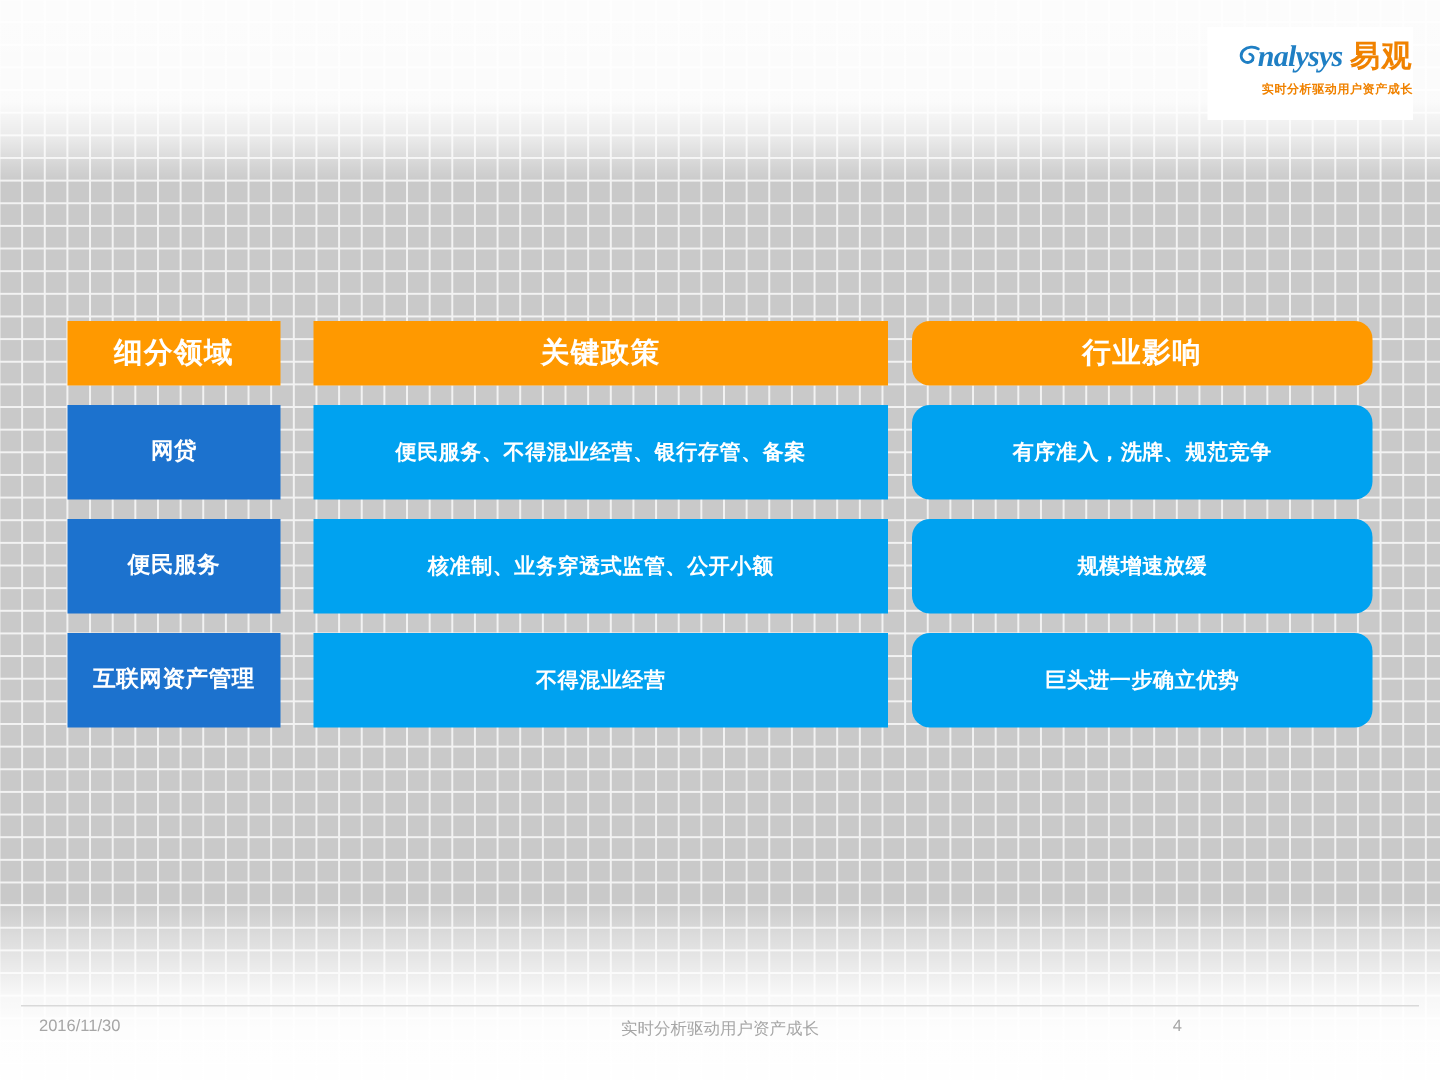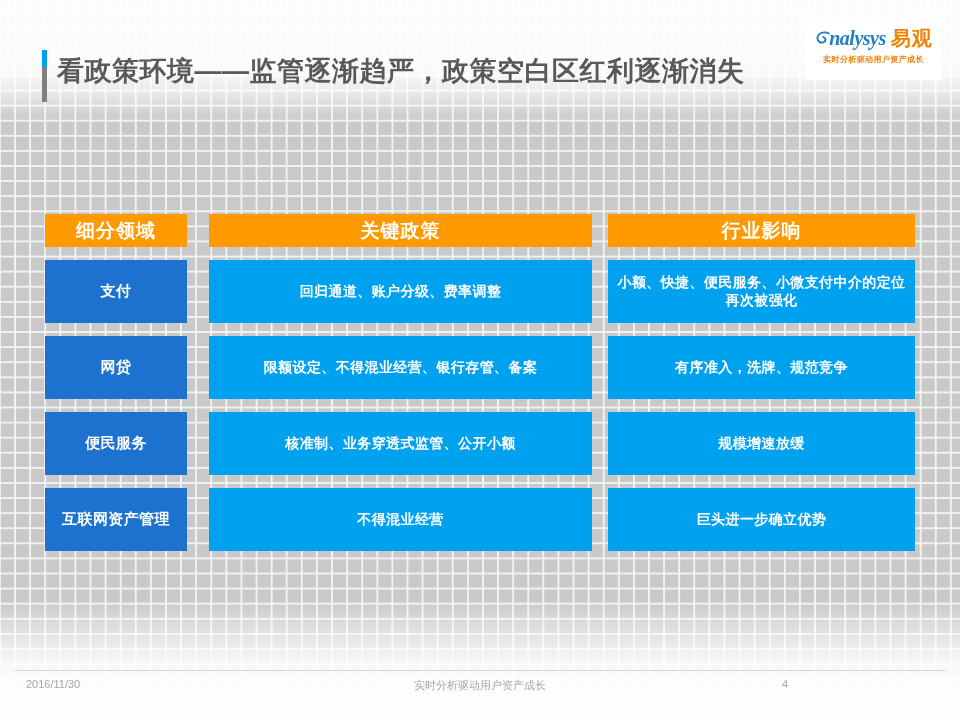--- a/index.html
+++ b/index.html
@@ -96,21 +96,21 @@
   }
 
   
   .logo-box {
     position: absolute;
     left: 805px;
     top: 18px;
     width: 137px;
     height: 62px;
     background: #ffffff;
-    text-align: center;
+    text-align: right;
   }
   .logo-main {
     margin-top: 9px;
     font-size: 20px;
     font-weight: bold;
     line-height: 23px;
     white-space: nowrap;
   }
   .logo-en {
     color: #1f7fc4;
@@ -158,24 +158,24 @@
     justify-content: center;
     text-align: center;
     color: #ffffff;
     font-weight: bold;
     box-sizing: border-box;
     padding: 4px 8px;
     line-height: 1.25;
   }
   .col-1 { width: 142px; flex: 0 0 142px; }
   .col-2 { width: 383px; flex: 0 0 383px; margin-left: 22px; }
-  .col-3 { width: 307px; flex: 0 0 307px; margin-left: 16px; }
+  .col-3 { width: 307px; flex: 0 0 307px; margin-left: 16px; border-radius: 12px; }
 
   .head-row .cell {
-    height: 33px;
+    height: 43px;
     background: #FF9900;
     font-size: 19px;
     letter-spacing: 1px;
   }
   .body-row .cell {
     height: 63px;
     font-size: 14px;
     letter-spacing: 0.4px;
   }
   .body-row .col-1 { background: #1C72CE; font-size: 15px; }
@@ -222,27 +222,20 @@
   }
 </style>
 </head>
 <body>
 
 <div class="slide">
 
   <div class="top-fade"></div>
   <div class="bottom-fade"></div>
 
-  <div class="title-band">
-    <div class="accent-bar">
-      <div class="seg-blue"></div>
-      <div class="seg-gray"></div>
-    </div>
-    <div class="slide-title">看政策环境——监管逐渐趋严，政策空白区红利逐渐消失</div>
-  </div>
 
   <div class="logo-box">
     <div class="logo-main">
       <span class="logo-swirl">
         <svg width="17" height="17" viewBox="0 0 20 20">
           <path d="M17.5 4.2 C14.2 2.0 9.0 2.4 6.0 5.2 C3.2 7.8 3.4 12.0 6.4 14.0 C8.6 15.5 11.8 15.0 13.0 13.0" fill="none" stroke="#1F7FC4" stroke-width="2.2" stroke-linecap="round"></path>
           <path d="M13.0 13.0 C14.2 11.0 13.0 8.6 10.8 8.3" fill="none" stroke="#1F7FC4" stroke-width="2.2" stroke-linecap="round"></path>
         </svg>
       </span><span class="logo-en">nalysys</span><span class="logo-cn">易观</span>
     </div>
@@ -250,29 +243,24 @@
   </div>
 
   <div class="table">
 
     <div class="trow head-row">
       <div class="cell col-1">细分领域</div>
       <div class="cell col-2">关键政策</div>
       <div class="cell col-3">行业影响</div>
     </div>
 
-    <div class="trow body-row">
-      <div class="cell col-1">支付</div>
-      <div class="cell col-2">回归通道、账户分级、费率调整</div>
-      <div class="cell col-3">小额、快捷、便民服务、小微支付中介的定位再次被强化</div>
-    </div>
 
     <div class="trow body-row">
       <div class="cell col-1">网贷</div>
-      <div class="cell col-2">限额设定、不得混业经营、银行存管、备案</div>
+      <div class="cell col-2">便民服务、不得混业经营、银行存管、备案</div>
       <div class="cell col-3">有序准入，洗牌、规范竞争</div>
     </div>
 
     <div class="trow body-row">
       <div class="cell col-1">便民服务</div>
       <div class="cell col-2">核准制、业务穿透式监管、公开小额</div>
       <div class="cell col-3">规模增速放缓</div>
     </div>
 
     <div class="trow body-row">

